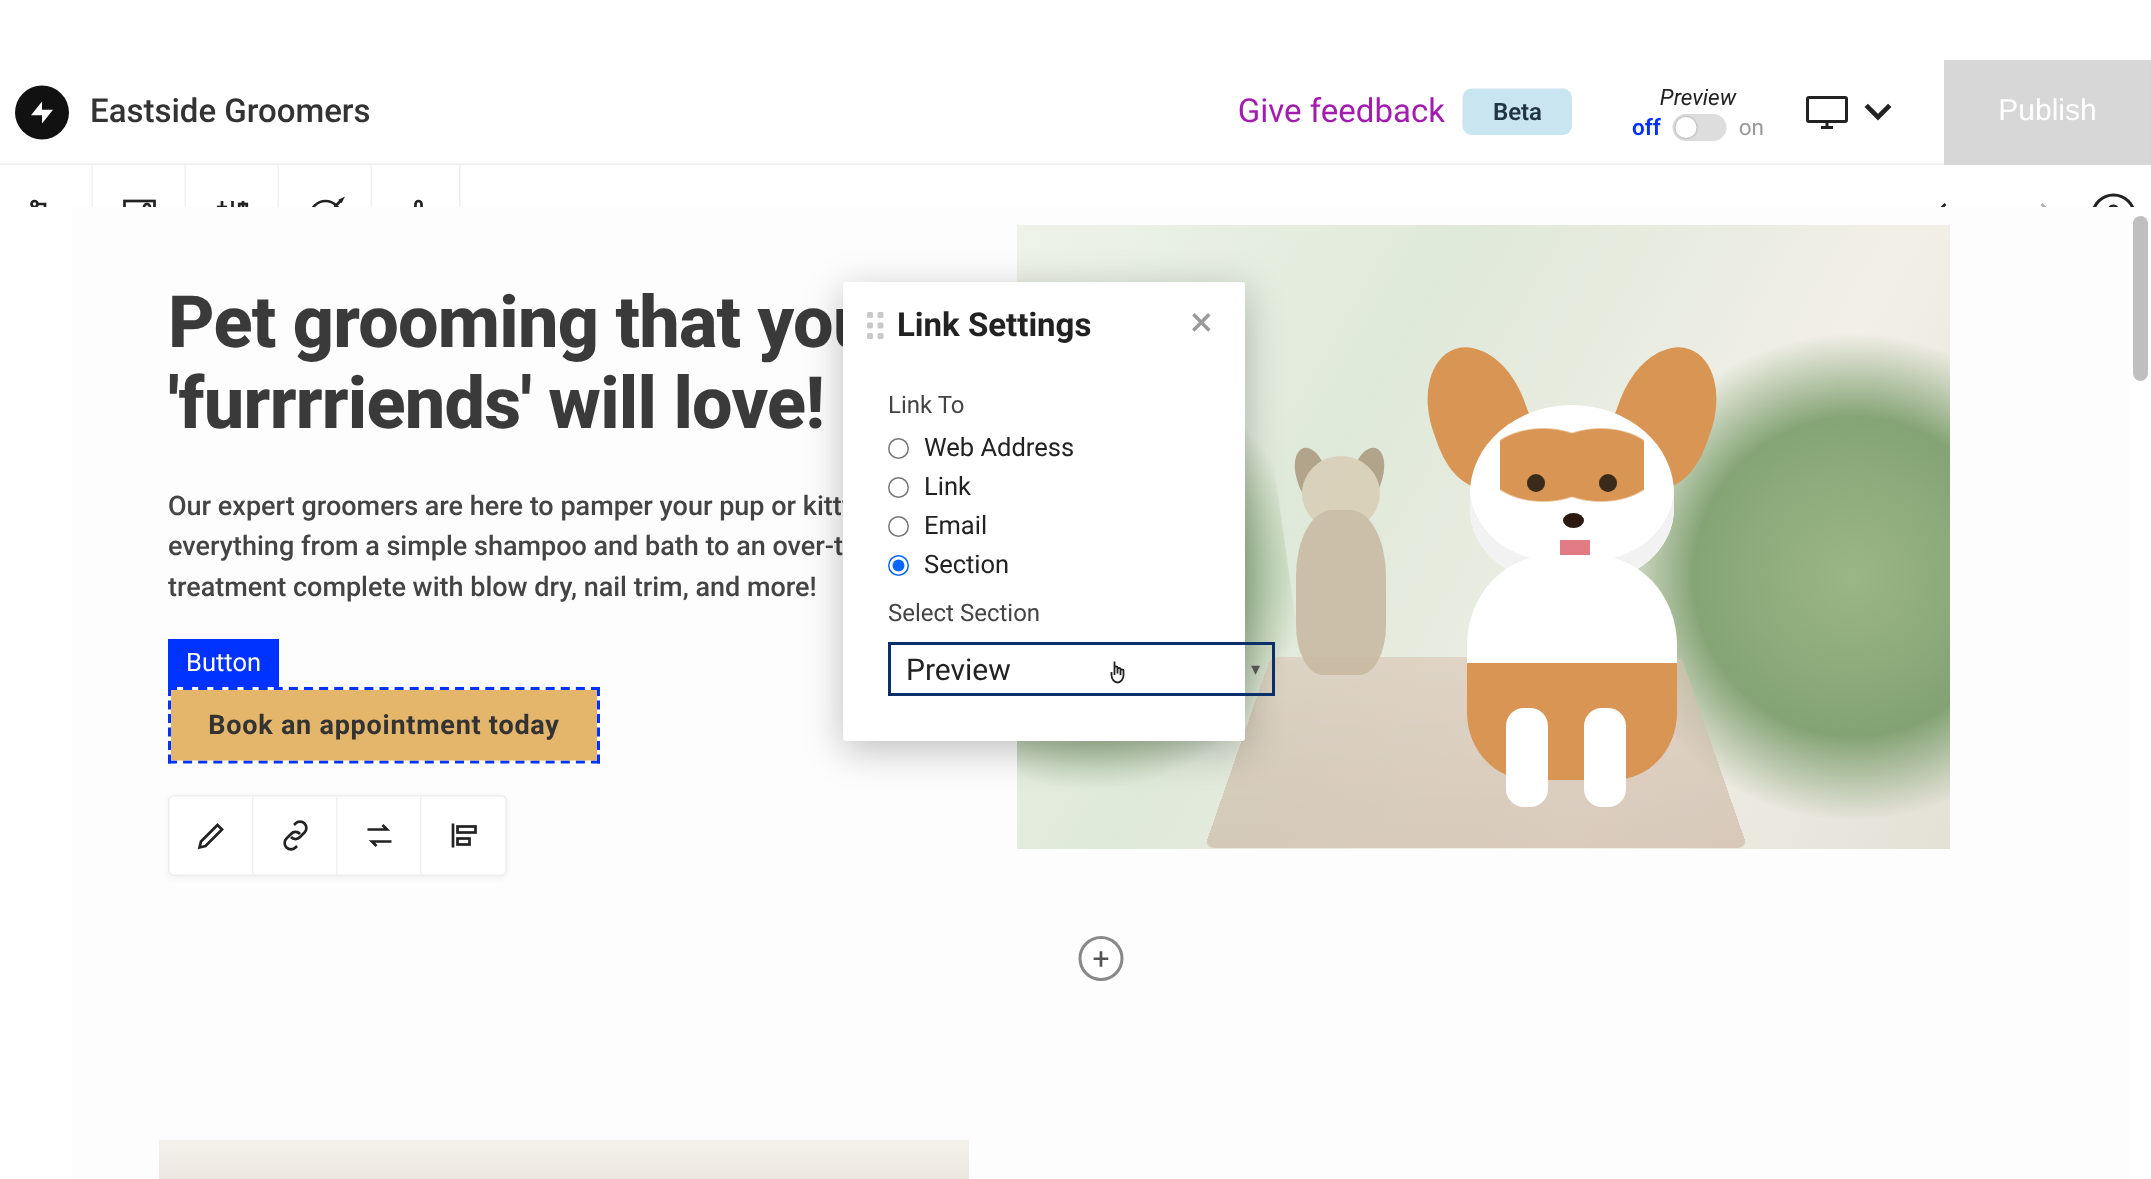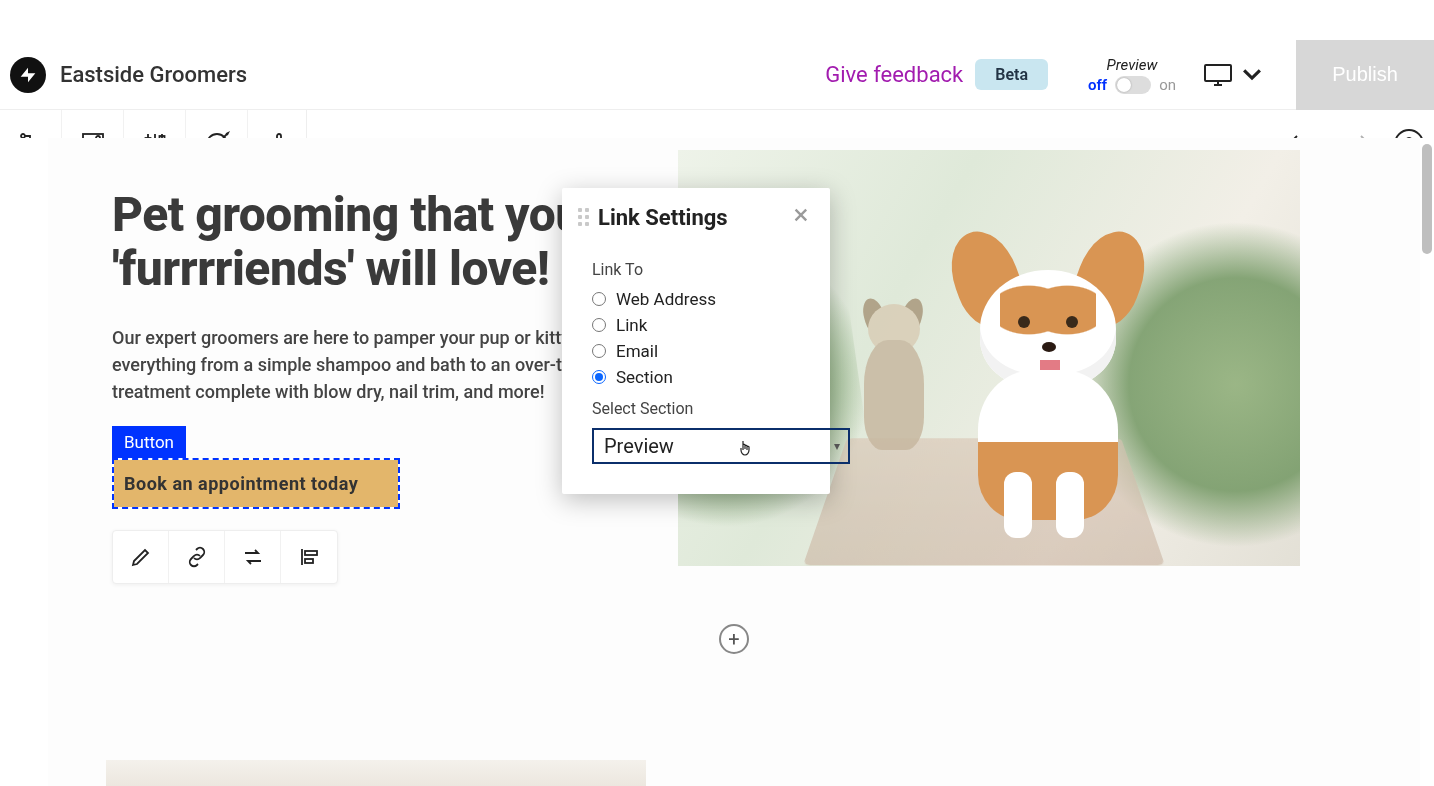--- a/index.html
+++ b/index.html
@@ -44,21 +44,21 @@
   .canvas-wrap { position:absolute; left:0; right:0; top:138px; bottom:0; background:#fff; }
   .page { position:absolute; left:48px; right:14px; top:0; bottom:0; background:#fdfdfd; }
   .page-inner { position:relative; width:100%; height:100%; }
   .hero-left { position:absolute; left:64px; top:50px; width:540px; }
   .headline { font-size:48px; font-weight:800; color:#3a3a3a; line-height:1.12; margin:0 0 28px 0; letter-spacing:-0.5px; }
   .body { font-size:18px; color:#444; line-height:1.5; margin:0; font-weight:500; }
 
   .btn-sel-wrap { position:absolute; left:64px; top:288px; }
   .tag { background:#0033ff; color:#fff; font-size:17px; padding:6px 12px; display:inline-block; }
   .sel-outline { border:2px dashed #0033ff; padding:0; width:288px; }
-  .cta { background:#e3b66b; color:#333; font-weight:700; font-size:18px; letter-spacing:0.5px; padding:13px 10px; }
+  .cta { background:#e3b66b; color:#333; font-weight:700; font-size:18px; letter-spacing:0.5px; text-align:center; padding:13px 10px; }
 
   .mini-toolbar { position:absolute; left:64px; top:392px; display:flex; border:1px solid #eee; background:#fff; border-radius:4px; box-shadow:0 1px 4px rgba(0,0,0,.06); }
   .mini { width:56px; height:52px; display:flex; align-items:center; justify-content:center; border-right:1px solid #f1f1f1; cursor:pointer; }
   .mini:last-child{ border-right:none; }
   .mini svg { width:24px; height:24px; stroke:#222; fill:none; }
 
   .hero-img { position:absolute; left:630px; top:12px; width:622px; height:416px; background:linear-gradient(120deg,#eef3e9 0%, #dfe9d9 35%, #f2efe7 70%, #e3e0d6 100%); overflow:hidden;}
   .grass-l { position:absolute; left:-40px; top:40px; width:220px; height:380px; background:radial-gradient(circle at 40% 50%, #8fb07a 0%, #6f9a5f 40%, transparent 62%); opacity:.7; transform:rotate(-8deg);}
   .grass-r { position:absolute; right:-40px; top:30px; width:260px; height:400px; background:radial-gradient(circle at 60% 50%, #86a96f 0%, #6a925a 42%, transparent 64%); opacity:.8; transform:rotate(10deg);}
   .path { position:absolute; left:150px; right:160px; top:250px; bottom:-20px; background:linear-gradient(#d8c3b2,#c9b3a0); transform:perspective(500px) rotateX(48deg); border-radius:6px; opacity:.6;}

